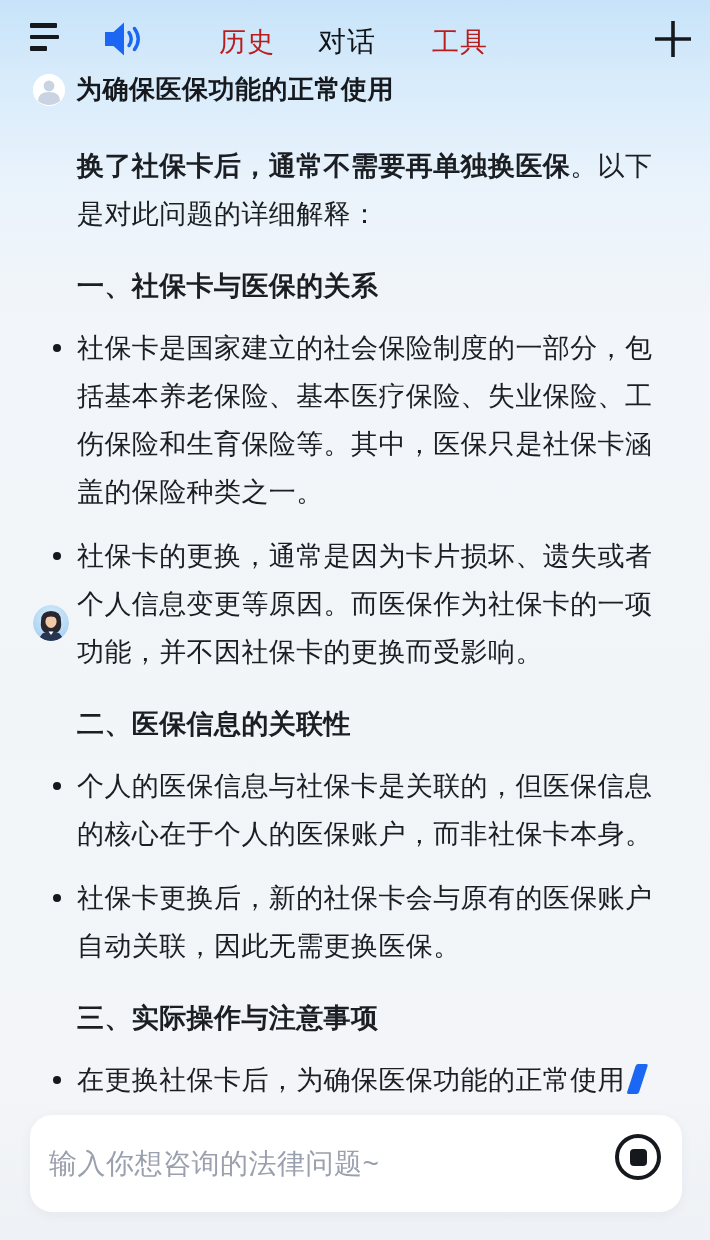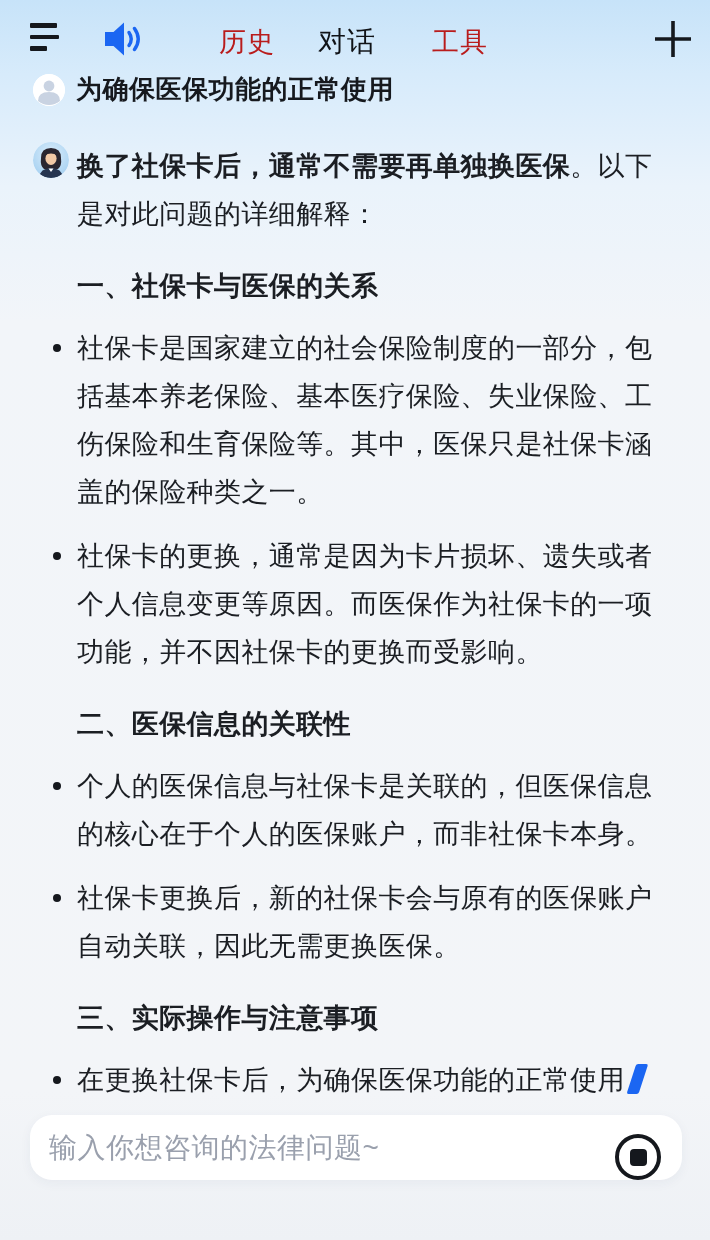--- a/index.html
+++ b/index.html
@@ -18,37 +18,37 @@
   .menu-btn span:nth-child(3){width:17px}
   .speaker-btn{position:absolute;left:102px;top:19px;width:42px;height:40px;cursor:pointer}
   .tab{position:absolute;top:24px;font-size:27px;letter-spacing:1px;color:#b91c1c;font-weight:500;cursor:pointer}
   .tab.active{color:#101317;font-weight:400;font-size:28px;top:23px}
   .tab-history{left:219px}
   .tab-dialogue{left:318px}
   .tab-tools{left:432px}
   .plus-btn{position:absolute;left:651px;top:17px;width:44px;height:44px;cursor:pointer}
   
   .chat{position:absolute;top:66px;left:0;right:0;bottom:145px;padding:6px 28px 0 33px;overflow:hidden}
-  .msg{display:flex;align-items:flex-start}
+  .msg{display:flex;align-items:center}
   .msg.user{align-items:center;margin-bottom:35px}
   .avatar{flex:0 0 auto;border-radius:50%;overflow:hidden}
   .user-avatar{width:32px;height:32px;background:#ffffff}
   .assistant-avatar{width:36px;height:36px}
   .user-text{margin-left:11px;font-size:26px;font-weight:700;letter-spacing:.5px;color:#16191e}
   .content{margin-left:8px;width:584px;font-size:27px;line-height:48px;letter-spacing:.4px}
   .content p.lead{margin:0}
   .content p.lead strong{font-weight:800}
   .content h3{margin:24px 0 14px 0;font-size:27px;font-weight:800;line-height:48px}
   .content ul{list-style:none;margin:0;padding:0}
   .content li{position:relative;margin:0 0 16px 0}
   .content li:last-child{margin-bottom:0}
   .content li::before{content:"";position:absolute;left:-24px;top:20px;width:8px;height:8px;border-radius:50%;background:#15181d}
   .cursor{display:inline-block;width:12px;height:30px;background:#1b66f2;border-radius:2px;transform:skewX(-18deg) translateY(5px);margin-left:8px}
   
-  .input-bar{position:absolute;left:30px;top:1115px;width:652px;height:65px;background:#ffffff;border-radius:22px;box-shadow:0 3px 12px rgba(40,60,90,.05)}
+  .input-bar{position:absolute;left:30px;top:1115px;width:652px;height:97px;background:#ffffff;border-radius:22px;box-shadow:0 3px 12px rgba(40,60,90,.05)}
   .input-bar input{position:absolute;left:0;top:0;width:100%;height:100%;box-sizing:border-box;border:none;outline:none;background:transparent;border-radius:22px;font-size:28px;letter-spacing:.5px;color:#333;padding:0 90px 0 19px;font-family:"Liberation Sans","DejaVu Sans",sans-serif}
   .input-bar input::placeholder{color:#9aa0ad;opacity:1}
   .stop-btn{position:absolute;right:21px;top:19px;width:46px;height:46px;box-sizing:border-box;border:4.5px solid #15181d;border-radius:50%;display:flex;align-items:center;justify-content:center;cursor:pointer;background:#fff}
   .stop-square{width:17px;height:17px;background:#15181d;border-radius:4px}
 </style>
 </head>
 <body>
 
 <header class="topbar">
   <div class="menu-btn">

